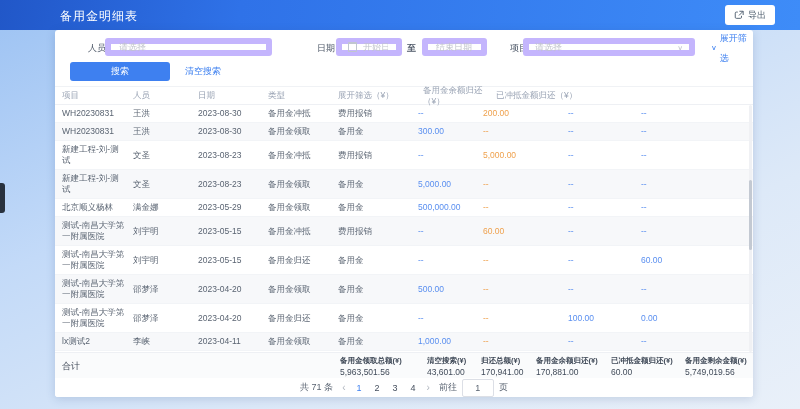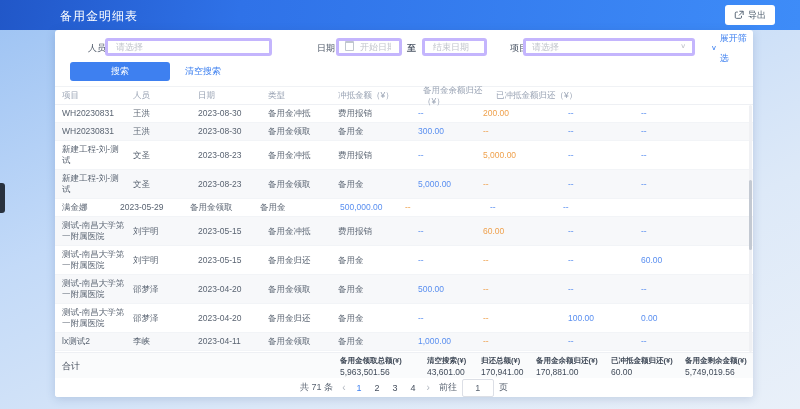--- a/index.html
+++ b/index.html
@@ -23,22 +23,22 @@
     position:absolute;left:0;top:183px;width:5px;height:30px;background:#28313e;
     border-radius:0 3px 3px 0;cursor:pointer;
   }
   .card{
     position:absolute;left:55px;top:30px;width:698px;height:367px;background:#fff;
     border-radius:3px;box-shadow:0 2px 10px rgba(40,70,130,.18);overflow:hidden;
   }
   
   .f-label{position:absolute;top:8px;height:20px;line-height:20px;font-size:9px;color:#4a5565;}
   .f-box{
-    position:absolute;top:8px;height:18px;border:3px solid #c4b5fd;border-radius:3px;
-    display:flex;align-items:flex-start;padding:0 6px;gap:4px;background:#fff;box-sizing:border-box;
+    position:absolute;top:8px;height:18px;border:6px solid #c4b5fd;border-radius:3px;
+    display:flex;align-items:center;padding:0 6px;gap:4px;background:#fff;box-sizing:border-box;
   }
   .f-box input{border:none;outline:none;width:100%;font-size:9px;color:#5a6472;font-family:inherit;background:transparent;}
   .f-box input::placeholder{color:#c0c4cc;}
   .cal-ic{width:7px;height:7px;border:1px solid #c0c6cf;border-top:2.5px solid #c0c6cf;border-radius:1px;flex:none;}
   .sel-chevron{margin-left:auto;color:#c0c4cc;font-size:8px;transform:scaleY(.8);}
   .to-label{position:absolute;top:8px;height:20px;line-height:20px;font-size:9px;color:#4a5565;font-weight:bold;}
   .expand{
     position:absolute;top:8px;height:20px;line-height:20px;font-size:9px;color:#3e80f0;
     display:flex;align-items:center;gap:3px;cursor:pointer;
   }
@@ -134,21 +134,21 @@
   </div>
 
   <button class="search-btn">搜索</button>
   <span class="clear-link">清空搜索</span>
 
   <div class="thead">
       <div class="cell" style="width: 78px;">项目</div>
       <div class="cell" style="width: 65px;">人员</div>
       <div class="cell" style="width: 70px;">日期</div>
       <div class="cell" style="width: 70px;">类型</div>
-      <div class="cell" style="width: 85px;">冲抵金额（¥）</div>
+      <div class="cell" style="width: 85px;">展开筛选（¥）</div>
       <div class="cell" style="width: 73px;">备用金余额归还（¥）</div>
       <div class="cell" style="width: 96px;">已冲抵金额归还（¥）</div>
     </div>
   <div class="tbody">
       <div class="trow">
         <div class="cell" style="width: 78px;">WH20230831</div>
         <div class="cell" style="width: 65px;">王洪</div>
         <div class="cell" style="width: 70px;">2023-08-30</div>
         <div class="cell" style="width: 70px;">备用金冲抵</div>
         <div class="cell" style="width: 80px;">费用报销</div>
@@ -184,20 +184,21 @@
         <div class="cell" style="width: 65px;">文圣</div>
         <div class="cell" style="width: 70px;">2023-08-23</div>
         <div class="cell" style="width: 70px;">备用金领取</div>
         <div class="cell" style="width: 80px;">备用金</div>
         <div class="cell num-blue" style="width: 65px;">5,000.00</div>
         <div class="cell num-orange" style="width: 85px;">--</div>
         <div class="cell num-blue" style="width: 73px;">--</div>
         <div class="cell num-blue" style="width: 96px;">--</div>
       </div>
       <div class="trow">
+        <div class="cell" style="width: 78px;">北京顺义杨林</div>
         <div class="cell" style="width: 65px;">满金娜</div>
         <div class="cell" style="width: 70px;">2023-05-29</div>
         <div class="cell" style="width: 70px;">备用金领取</div>
         <div class="cell" style="width: 80px;">备用金</div>
         <div class="cell num-blue" style="width: 65px;">500,000.00</div>
         <div class="cell num-orange" style="width: 85px;">--</div>
         <div class="cell num-blue" style="width: 73px;">--</div>
         <div class="cell num-blue" style="width: 96px;">--</div>
       </div>
       <div class="trow alt">

